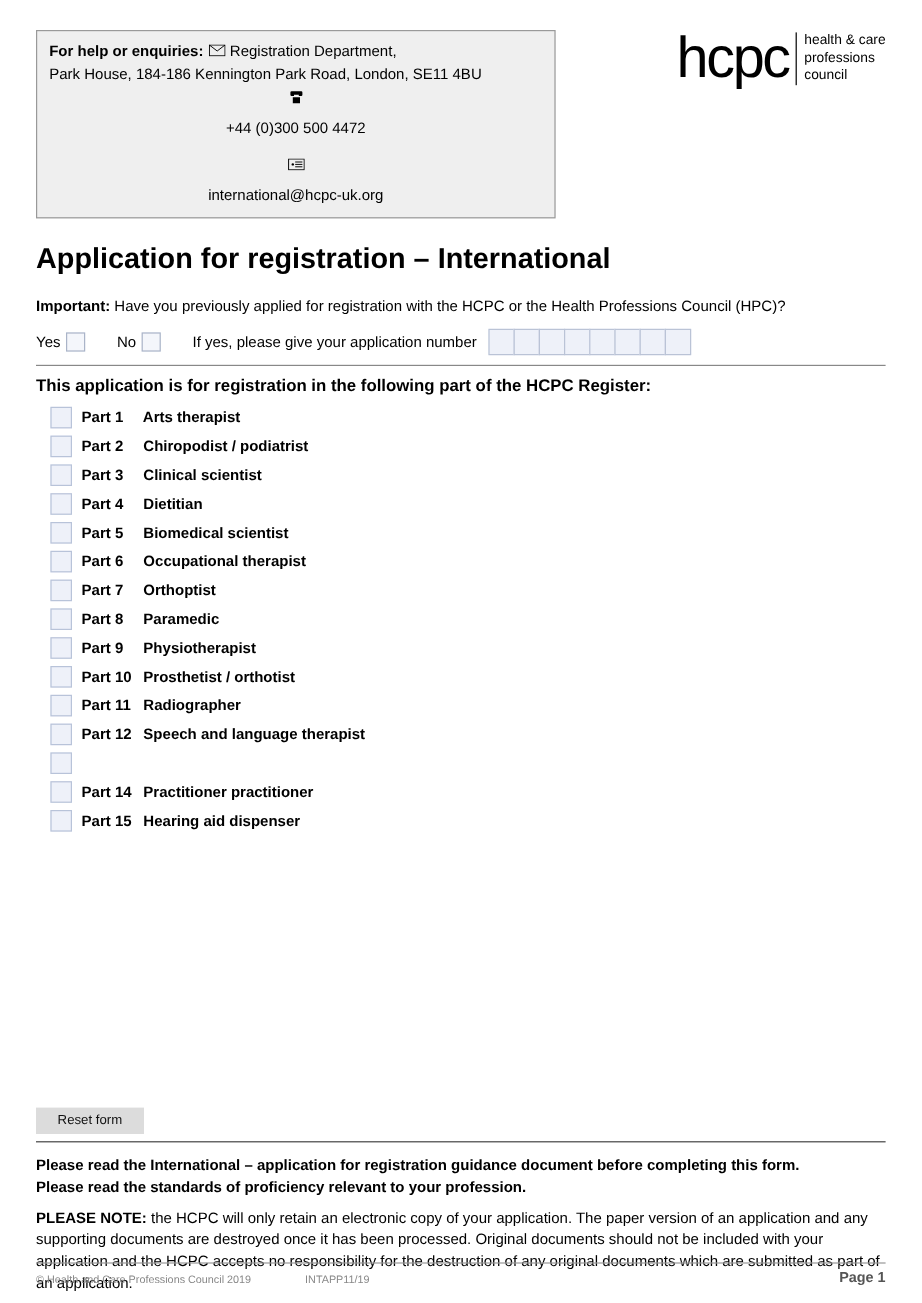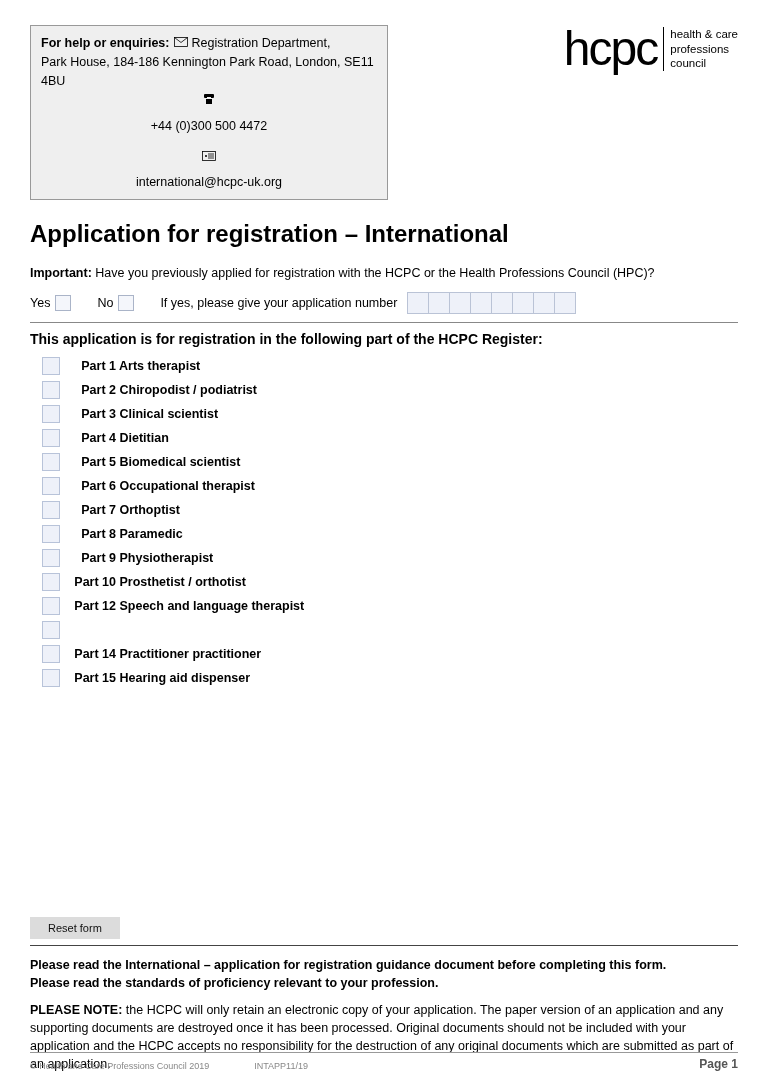--- a/index.html
+++ b/index.html
@@ -16,21 +16,21 @@
     .header {
       display: flex;
       justify-content: space-between;
       align-items: flex-start;
       margin-bottom: 20px;
     }
     .help-box {
       border: 1px solid #999;
       background: #efefef;
       padding: 8px 10px;
-      width: 358px;
+      width: 433px;
       line-height: 1.5;
     }
     .help-box .line1 { display: flex; align-items: center; gap: 4px; flex-wrap: wrap; }
     .help-box .line3 { display: flex; align-items: center; gap: 6px; margin-top: 2px; flex-direction: column; }
     .help-box .strong { font-weight: bold; }
     .icon { display: inline-block; vertical-align: middle; }
     .logo {
       display: flex;
       align-items: center;
       gap: 6px;
@@ -89,21 +89,21 @@
       border: 1px solid #bac3d6;
       background: #eef1f9;
       margin-left: -1px;
     }
     hr.thin { border: none; border-top: 1px solid #888; margin: 2px 0 8px 0; }
     .section-heading {
       font-weight: bold;
       font-size: 14px;
       margin: 6px 0 10px 0;
     }
-    .parts-list { display: flex; flex-direction: column; gap: 6px; margin-left: 12px; text-align: right; }
+    .parts-list { display: flex; flex-direction: column; gap: 6px; margin-left: 12px; }
     .part-row { display: flex; align-items: center; gap: 8px; }
     .part-label { font-weight: bold; font-size: 12.5px; }
     .part-label .pn { display: inline-block; min-width: 48px; }
     .reset-button {
       background: #dcdcdc;
       border: none;
       padding: 5px 18px;
       font-size: 11px;
       color: #111;
       cursor: pointer;
@@ -237,20 +237,24 @@
     <div class="part-row">
       <span class="checkbox-blue"></span>
       <span class="part-label"><span class="pn">Part 9</span><span> Physiotherapist</span></span>
     </div>
     <div class="part-row">
       <span class="checkbox-blue"></span>
       <span class="part-label"><span class="pn">Part 10</span><span> Prosthetist / orthotist</span></span>
     </div>
     <div class="part-row">
       <span class="checkbox-blue"></span>
+      <span class="part-label"><span class="pn">Part 11</span><span> Radiographer</span></span>
+    </div>
+    <div class="part-row">
+      <span class="checkbox-blue"></span>
       <span class="part-label"><span class="pn">Part 12</span><span> Speech and language therapist</span></span>
     </div>
     <div class="part-row">
       <span class="checkbox-blue"></span>
     </div>
     <div class="part-row">
       <span class="checkbox-blue"></span>
       <span class="part-label"><span class="pn">Part 14</span><span> Practitioner practitioner</span></span>
     </div>
     <div class="part-row">

